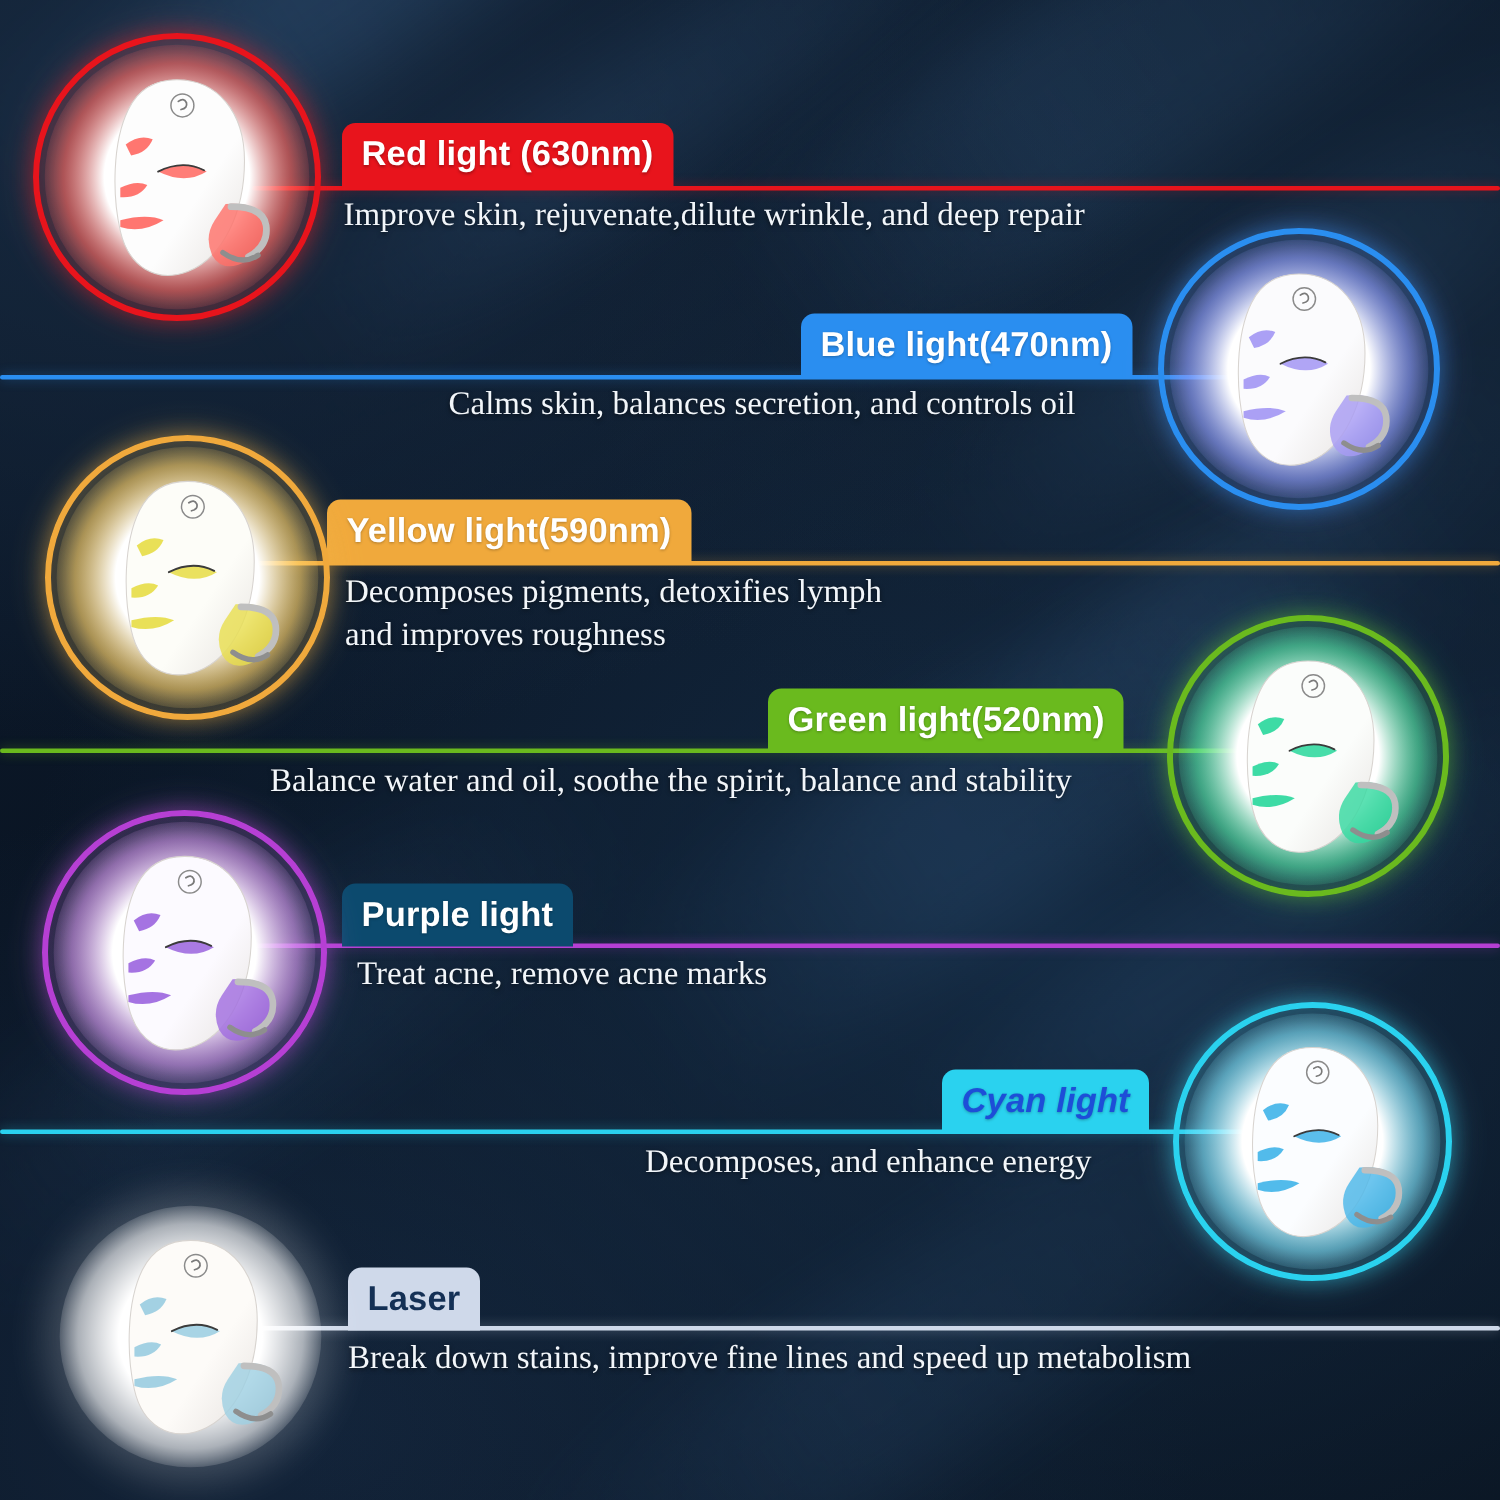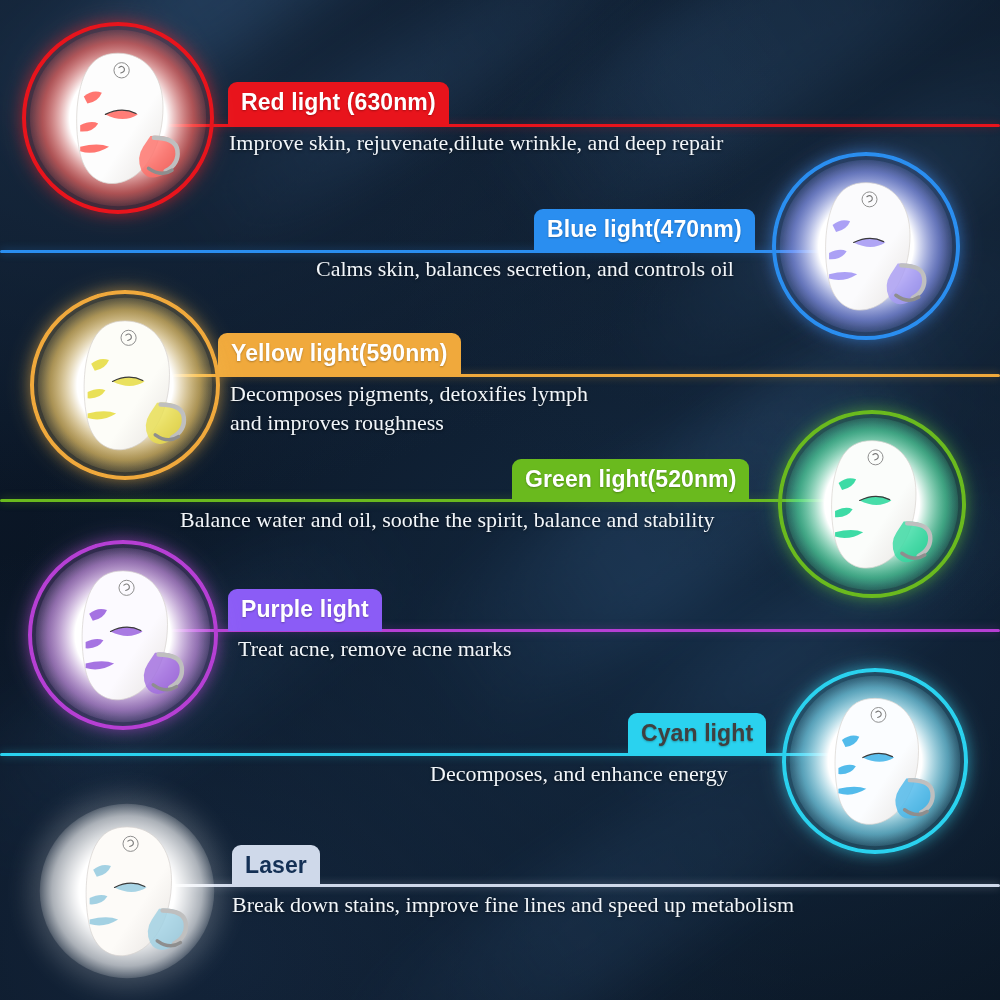--- a/index.html
+++ b/index.html
@@ -145,21 +145,21 @@
       <path d="M134 156 q14 10 26 2" fill="none" stroke="#8e8e8e" stroke-width="4" stroke-linecap="round"></path>
     </g>
   </svg>
         </div>
         <div class="ring" style="border-color: rgb(232, 20, 28); box-shadow: rgba(232, 20, 28, 0.467) 0px 0px 14px, rgba(232, 20, 28, 0.2) 0px 0px 10px inset;"></div>
       </div>
     </div>
     <div class="row" style="top: 0px;">
       <div class="rule" style="left: 0px; width: 845px; top: 250px; background: rgb(42, 142, 240); box-shadow: rgba(42, 142, 240, 0.4) 0px 0px 8px;"></div>
       <div class="chip" style="left: 534px; top: 209px; background: rgb(42, 142, 240); color: rgb(255, 255, 255); text-align: right;">Blue light(470nm)</div>
-      <div class="desc" style="left: 316px; top: 254px;">Calms skin, balances secretion, and controls oil</div>
+      <div class="desc" style="left: 299px; top: 254px;">Calms skin, balances secretion, and controls oil</div>
       <div class="maskwrap" style="left: 772px; top: 152px; width: 188px; height: 188px;">
         <div class="halo" style="background: radial-gradient(circle, rgba(143, 157, 251, 0.333) 42%, rgba(143, 157, 251, 0.133) 70%, transparent 78%);"></div>
         <div class="glow">
   <svg class="mask-svg" viewBox="0 0 200 200">
     <defs>
       <radialGradient id="gl_blue" cx="50%" cy="50%" r="50%">
         <stop offset="55%" stop-color="#ffffff" stop-opacity="1"></stop>
         <stop offset="86%" stop-color="#8f9dfb" stop-opacity="0.55"></stop>
         <stop offset="100%" stop-color="#8f9dfb" stop-opacity="0.15"></stop>
       </radialGradient>
@@ -283,21 +283,21 @@
       <path d="M140 122 q24 0 26 14 q2 15 -13 23" fill="none" stroke="#bfbfbf" stroke-width="5" stroke-linecap="round"></path>
       <path d="M134 156 q14 10 26 2" fill="none" stroke="#8e8e8e" stroke-width="4" stroke-linecap="round"></path>
     </g>
   </svg>
         </div>
         <div class="ring" style="border-color: rgb(106, 186, 30); box-shadow: rgba(106, 186, 30, 0.467) 0px 0px 14px, rgba(106, 186, 30, 0.2) 0px 0px 10px inset;"></div>
       </div>
     </div>
     <div class="row" style="top: 0px;">
       <div class="rule" style="left: 170px; width: 830px; top: 629px; background: rgb(182, 63, 212); box-shadow: rgba(182, 63, 212, 0.4) 0px 0px 8px;"></div>
-      <div class="chip" style="left: 228px; top: 589px; background: #8b5cf6; color: rgb(255, 255, 255);">Purple light</div>
+      <div class="chip" style="left: 228px; top: 589px; background: #0c4a6e; color: rgb(255, 255, 255);">Purple light</div>
       <div class="desc" style="left: 238px; top: 634px;">Treat acne, remove acne marks</div>
       <div class="maskwrap" style="left: 28px; top: 540px; width: 190px; height: 190px;">
         <div class="halo" style="background: radial-gradient(circle, rgba(215, 155, 242, 0.333) 42%, rgba(215, 155, 242, 0.133) 70%, transparent 78%);"></div>
         <div class="glow">
   <svg class="mask-svg" viewBox="0 0 200 200">
     <defs>
       <radialGradient id="gl_purple" cx="50%" cy="50%" r="50%">
         <stop offset="55%" stop-color="#ffffff" stop-opacity="1"></stop>
         <stop offset="86%" stop-color="#d79bf2" stop-opacity="0.55"></stop>
         <stop offset="100%" stop-color="#d79bf2" stop-opacity="0.15"></stop>
@@ -329,21 +329,21 @@
       <path d="M140 122 q24 0 26 14 q2 15 -13 23" fill="none" stroke="#bfbfbf" stroke-width="5" stroke-linecap="round"></path>
       <path d="M134 156 q14 10 26 2" fill="none" stroke="#8e8e8e" stroke-width="4" stroke-linecap="round"></path>
     </g>
   </svg>
         </div>
         <div class="ring" style="border-color: rgb(182, 63, 212); box-shadow: rgba(182, 63, 212, 0.467) 0px 0px 14px, rgba(182, 63, 212, 0.2) 0px 0px 10px inset;"></div>
       </div>
     </div>
     <div class="row" style="top: 0px;">
       <div class="rule" style="left: 0px; width: 858px; top: 753px; background: rgb(42, 210, 239); box-shadow: rgba(42, 210, 239, 0.4) 0px 0px 8px;"></div>
-      <div class="chip" style="left: 628px; top: 713px; background: rgb(42, 210, 239); color: #404040;">Cyan light</div>
+      <div class="chip" style="left: 628px; top: 713px; background: rgb(42, 210, 239); color: #1d4ed8; font-style: italic;">Cyan light</div>
       <div class="desc" style="left: 430px; top: 759px;">Decomposes, and enhance energy</div>
       <div class="maskwrap" style="left: 782px; top: 668px; width: 186px; height: 186px;">
         <div class="halo" style="background: radial-gradient(circle, rgba(127, 227, 251, 0.333) 42%, rgba(127, 227, 251, 0.133) 70%, transparent 78%);"></div>
         <div class="glow">
   <svg class="mask-svg" viewBox="0 0 200 200">
     <defs>
       <radialGradient id="gl_cyan" cx="50%" cy="50%" r="50%">
         <stop offset="55%" stop-color="#ffffff" stop-opacity="1"></stop>
         <stop offset="86%" stop-color="#7fe3fb" stop-opacity="0.55"></stop>
         <stop offset="100%" stop-color="#7fe3fb" stop-opacity="0.15"></stop>

